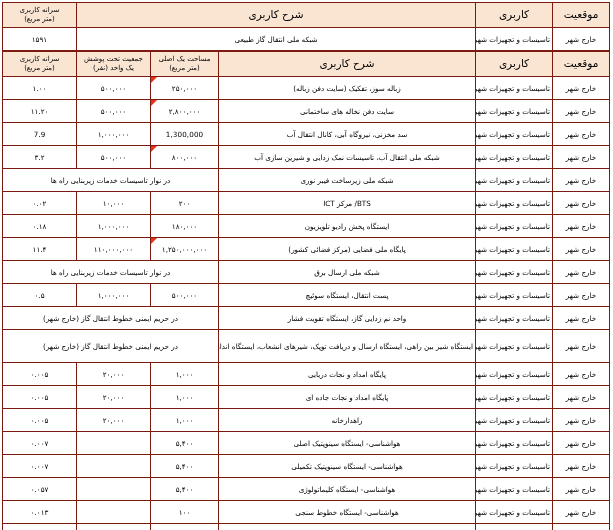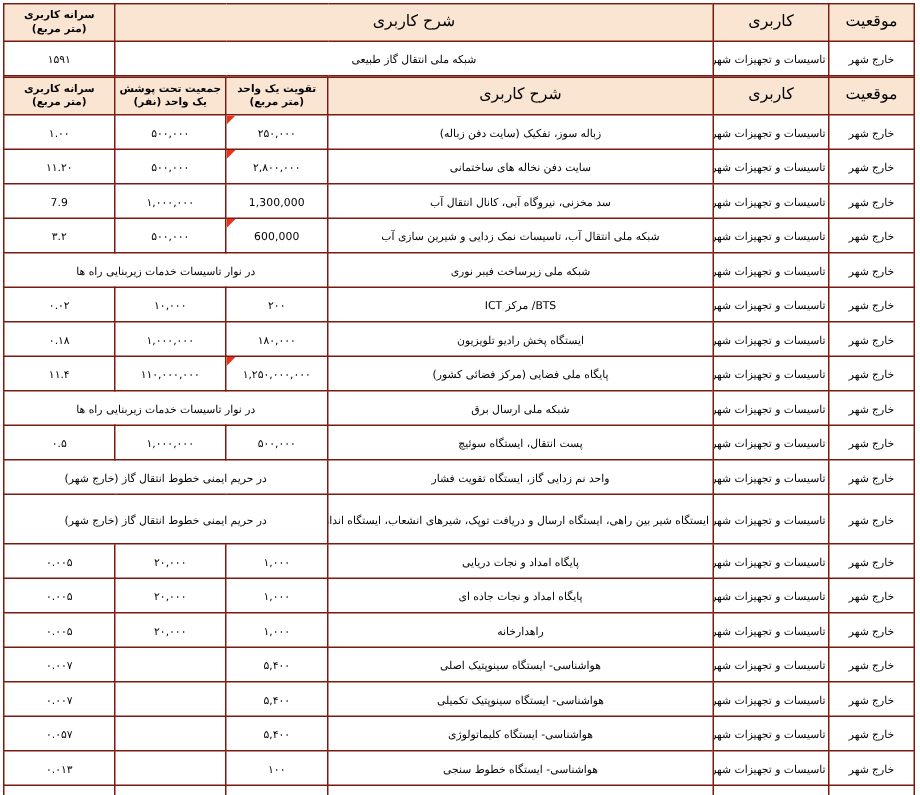--- a/index.html
+++ b/index.html
@@ -55,21 +55,21 @@
   thead th {
     background: #fae5d3;
     color: #7b1b10;
     font-weight: normal;
     font-size: 8.6px;
     height: 22px;
   }
   thead th.small {
     font-size: 7px;
     line-height: 1.35;
-    font-weight: bold;
+    font-weight: normal;
   }
   thead th.big {
     font-size: 10.5px;
   }
 
   
   td.txt-red {
     color: #7b1b10;
     font-size: 7.4px;
   }
@@ -152,21 +152,21 @@
       <col class="c-mesahat">
         <col class="c-jamiat">
         <col class="c-sarane">
     </colgroup>
     <thead>
       <tr>
         <th class="big">موقعیت</th>
         <th class="big">کاربری</th>
         <th class="big">شرح کاربری</th>
         <th class="small">
-          <div>تقویت یک واحد</div>
+          <div>مساحت یک اصلی</div>
           <div>(متر مربع)</div>
         </th>
         <th class="small">
           <div>جمعیت تحت پوشش</div>
           <div>یک واحد (نفر)</div>
         </th>
         <th class="small">
           <div>سرانه کاربری</div>
           <div>(متر مربع)</div>
         </th>
@@ -194,21 +194,21 @@
           <td class="txt-red">تاسیسات و تجهیزات شهری</td>
           <td class="desc">سد مخزنی، نیروگاه آبی، کانال انتقال آب</td>
           <td class="num">1,300,000</td>
           <td class="num">۱,۰۰۰,۰۰۰</td>
           <td class="num">7.9</td>
         </tr>
         <tr class="data-row">
           <td class="txt-red">خارج شهر</td>
           <td class="txt-red">تاسیسات و تجهیزات شهری</td>
           <td class="desc">شبکه ملی انتقال آب، تاسیسات نمک زدایی و شیرین سازی آب</td>
-          <td class="num flag">600,000</td>
+          <td class="num flag">۸۰۰,۰۰۰</td>
           <td class="num">۵۰۰,۰۰۰</td>
           <td class="num">۳.۲</td>
         </tr>
         <tr class="data-row">
           <td class="txt-red">خارج شهر</td>
           <td class="txt-red">تاسیسات و تجهیزات شهری</td>
           <td class="desc">شبکه ملی زیرساخت فیبر نوری</td>
           <td class="note" colspan="3">در نوار تاسیسات خدمات زیربنایی راه ها</td>
         </tr>
         <tr class="data-row">

